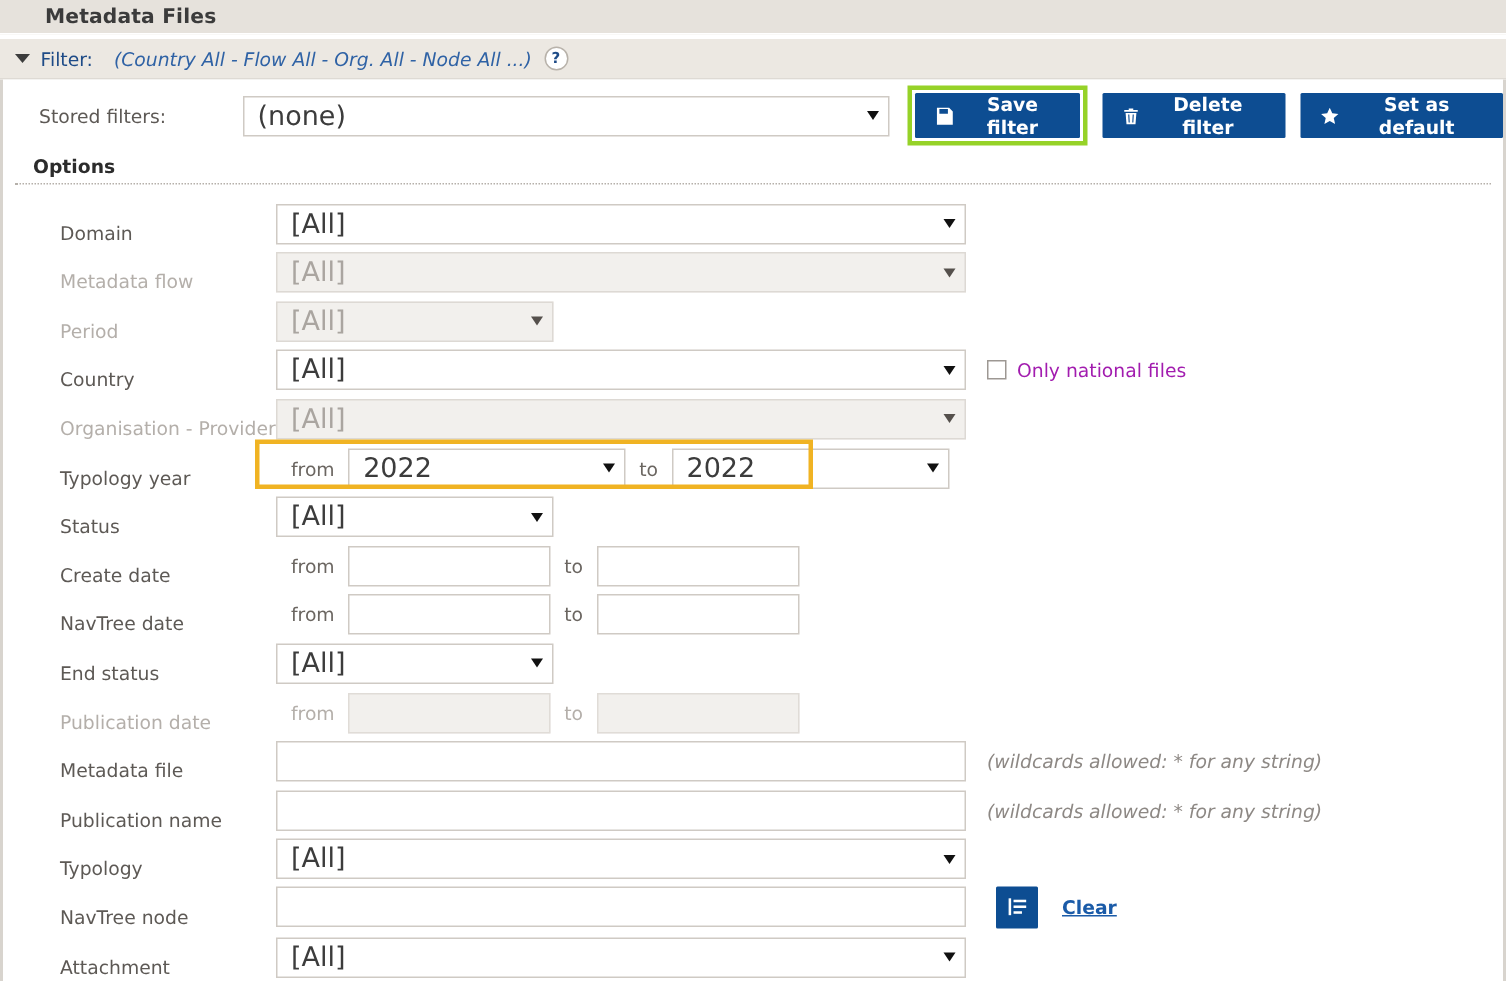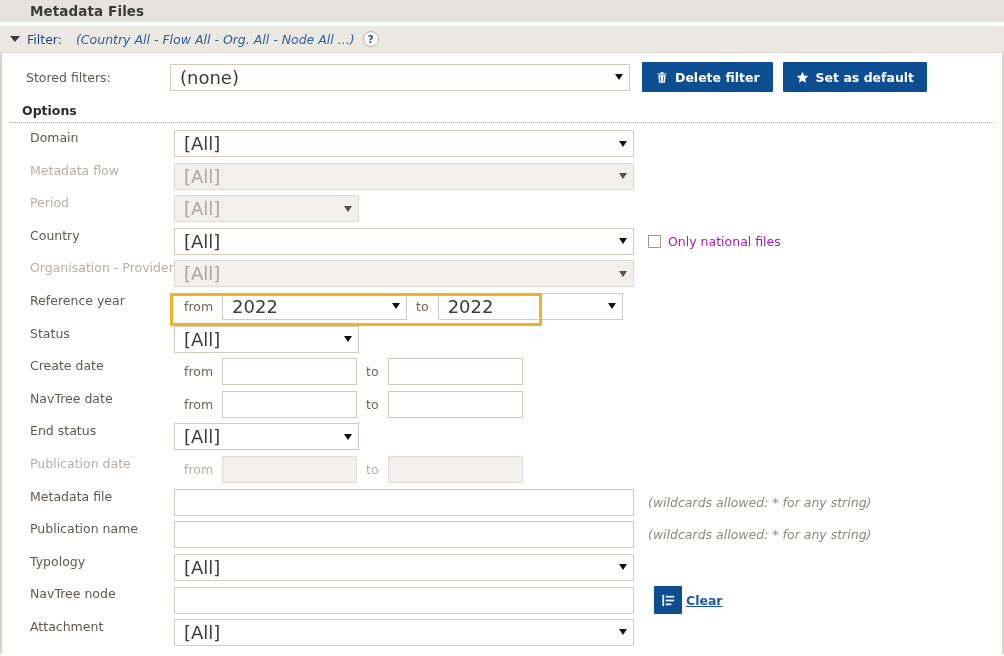--- a/index.html
+++ b/index.html
@@ -172,23 +172,23 @@
     padding: 2px 0 4px 12px;
     border-bottom: 1px dotted #b5b0aa;
     margin: 0 8px 0 8px;
   }
 
   .form {
     padding-top: 7px;
   }
   .row {
     display: flex;
-    align-items: flex-start;
+    align-items: flex-end;
     height: 32.6px;
-    padding-left: 12px;
+    padding-left: 22px;
   }
   .lbl {
     width: 160px;
     text-align: left;
     padding-left: 16px;
     box-sizing: border-box;
     color: #5d5955;
     font-size: 12.5px;
   }
   .lbl.dim { color: #b4afaa; }
@@ -255,21 +255,21 @@
     color: #8d8884;
     font-style: italic;
     font-size: 12.5px;
     white-space: nowrap;
   }
 
   .clear-wrap {
     display: flex;
     align-items: center;
     margin-left: 20px;
-    gap: 4px;
+    gap: 16px;
   }
   .clear-btn {
     width: 28px; height: 28px;
     background: #0d4d92;
     display: flex;
     align-items: center;
     justify-content: center;
     cursor: pointer;
     border-radius: 1px;
   }
@@ -297,20 +297,30 @@
 
 <div class="panel">
 
   <div class="stored-row">
     <span class="lbl stored-label">Stored filters:</span>
     <div class="select-box stored-select">
       <span class="val">(none)</span>
       <span class="caret"></span>
     </div>
     <div class="btn-group">
+      <span class="btn-highlight-wrap">
+        <button class="btn">
+          <span class="bicon">
+            <svg width="13" height="13" viewBox="0 0 16 16">
+                <path fill="#ffffff" d="M2 1h10l3 3v11H2V1zm2 1v4h7V2H4zm1 7h6v5H5V9z"></path>
+              </svg>
+          </span>
+          <span>Save filter</span>
+        </button>
+      </span>
       <button class="btn">
         <span class="bicon">
           <svg width="12" height="13" viewBox="0 0 16 16">
               <path fill="#ffffff" d="M6 1h4v1.5h4V4H2V2.5h4V1zM3.2 5h9.6l-.8 10H4L3.2 5zm2.3 1.5l.4 7h1l-.4-7h-1zm4 0l-.4 7h1l.4-7h-1z"></path>
             </svg>
         </span>
         <span>Delete filter</span>
       </button>
       <button class="btn">
         <span class="bicon">
@@ -375,21 +385,21 @@
       <span class="lbl dim">Organisation - Provider</span>
       <div class="ctrl-area">
         <div class="select-box w-wide disabled">
           <span class="val">[All]</span>
           <span class="caret"></span>
         </div>
       </div>
     </div>
 
     <div class="row highlight-row">
-      <span class="lbl">Reference year</span>
+      <span class="lbl">Typology year</span>
       <div class="ctrl-area">
         <span class="fromto first">from</span>
         <div class="select-box w-mid">
           <span class="val">2022</span>
           <span class="caret"></span>
         </div>
         <span class="fromto">to</span>
         <div class="select-box w-mid">
           <span class="val">2022</span>
           <span class="caret"></span>

